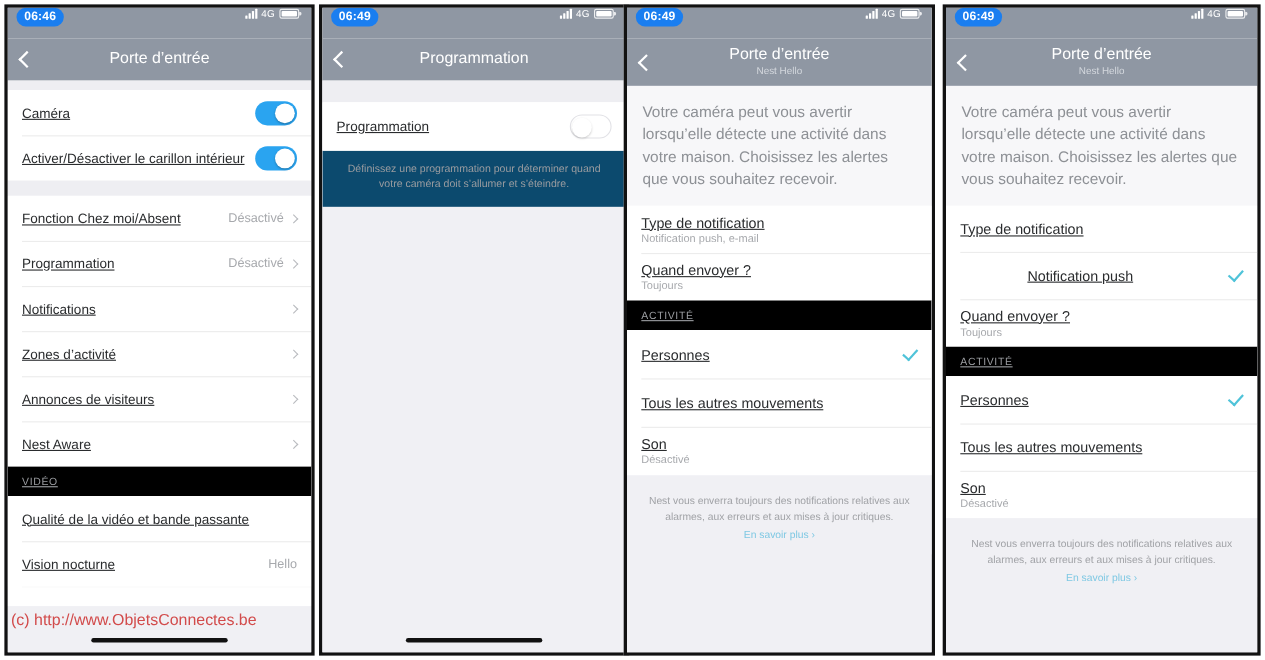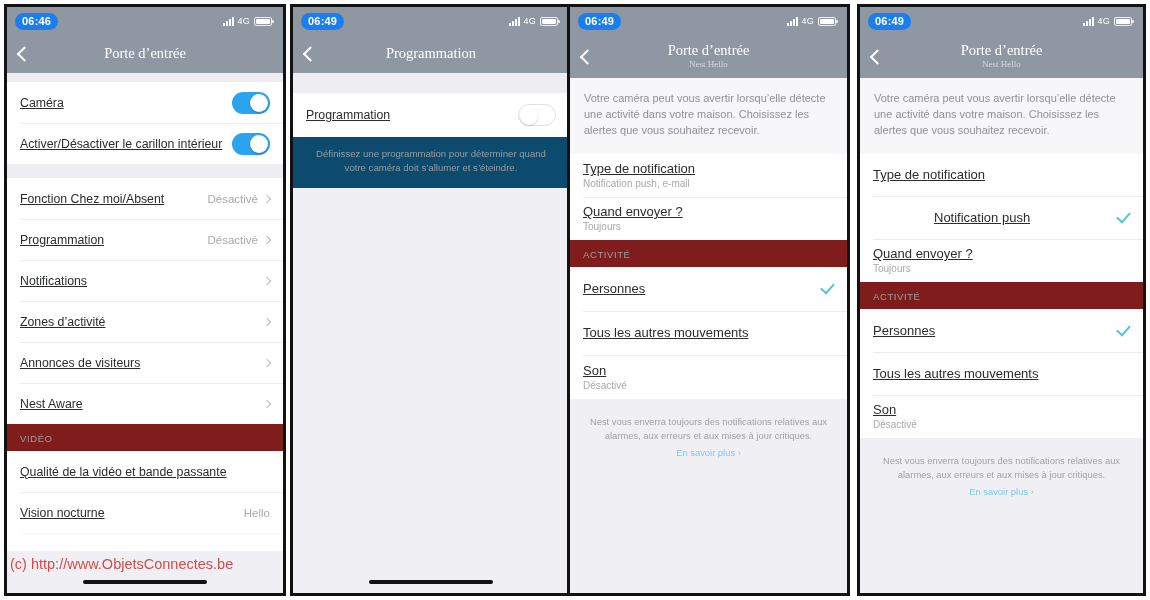--- a/index.html
+++ b/index.html
@@ -21,21 +21,21 @@
     overflow: hidden;
   }
   #phone1 { left: 4px;   width: 282px; }
   #phone2 { left: 290px; width: 282px; }
   #phone3 { left: 567px; width: 283px; }
   #phone4 { left: 857px; width: 289px; }
 
   
   .statusbar {
     height: 28px; background: #8f97a3;
-    display: flex; align-items: center; justify-content: space-between;
+    display: flex; align-items: flex-start; justify-content: space-between;
     padding: 0 11px 0 8px;
   }
   .time-pill {
     background: #1a7ef0; color: #fff;
     font-size: 11px; font-weight: bold;
     border-radius: 9px; padding: 2px 7px 3px 7px;
     letter-spacing: .2px;
   }
   .status-right { display: flex; align-items: center; gap: 4px; }
   .bars { display:flex; align-items:flex-end; gap:1px; height:9px; }
@@ -47,21 +47,21 @@
     width:18px;height:9px;border:1px solid rgba(255,255,255,.85);
     border-radius:2px;position:relative;
   }
   .batt::before{content:"";position:absolute;left:1px;top:1px;bottom:1px;right:1px;background:#fff;border-radius:1px;}
   .batt::after{content:"";position:absolute;right:-3px;top:2.5px;width:2px;height:3px;background:rgba(255,255,255,.8);border-radius:0 1px 1px 0;}
 
   
   .navbar {
     background: #8f97a3; color:#fff;
     position: relative; height: 38px;
-    display:flex; align-items:center; justify-content:center;font-family:Liberation Serif, serif;
+    display:flex; align-items:center; justify-content:center;
   }
   .navbar.tall { height: 43px; }
   .back-chev {
     position:absolute; left:12px; top:50%; transform:translateY(-50%);
     width:11px; height:11px;
     border-left:2px solid #fff; border-bottom:2px solid #fff;
     transform: translateY(-50%) rotate(45deg);
     cursor:pointer;
   }
   .nav-titles { text-align:center; line-height:1.05; }
@@ -95,38 +95,38 @@
     width:6px;height:6px;border-top:1.4px solid #b9bbbf;border-right:1.4px solid #b9bbbf;
     transform: rotate(45deg); display:inline-block;
   }
   .check {
     width:13px;height:8px;border-left:2px solid #4fc3d9;border-bottom:2px solid #4fc3d9;
     transform: rotate(-48deg); display:inline-block; margin-bottom:3px;
   }
 
   
   .sechead {
-    background:#7f1d1d; font-size:9.5px; color:#9c9ea2;
-    letter-spacing:.6px; padding: 9px 13px 7px 13px;
+    background:#000000; font-size:9.5px; color:#9c9ea2;
+    letter-spacing:.6px; padding: 9px 13px 7px 13px; text-decoration: underline;
   }
 
   
   .toggle { width:38px; height:22px; border-radius:11px; position:relative; cursor:pointer; }
   .toggle.on  { background:#2aa4f0; }
   .toggle.off { background:#ffffff; border:1px solid #e2e2e6; }
   .toggle .knob {
     position:absolute; top:2px; width:18px; height:18px; border-radius:50%;
     background:#ffffff; box-shadow:0 1px 2px rgba(0,0,0,.28);
   }
   .toggle.on  .knob { right:2px; }
   .toggle.off .knob { left:1px; box-shadow:0 1px 2px rgba(0,0,0,.18); }
 
   
   .desc {
-    background:#f7f7f9; color:#8d9095; font-size:11px; line-height:1.45;
+    background:#f7f7f9; color:#8d9095; font-size:14px; line-height:1.45;
     padding: 13px 14px 15px 14px;
   }
   .hint {
     background:#0c4a6e; color:#9a9ca0; font-size:9.6px; line-height:1.5;
     padding: 10px 22px 12px 22px; text-align:center;
   }
   .footnote {
     background:#f0f0f4; color:#a0a2a6; font-size:9.4px; line-height:1.55;
     padding: 16px 18px 10px 18px; text-align:center;
   }

